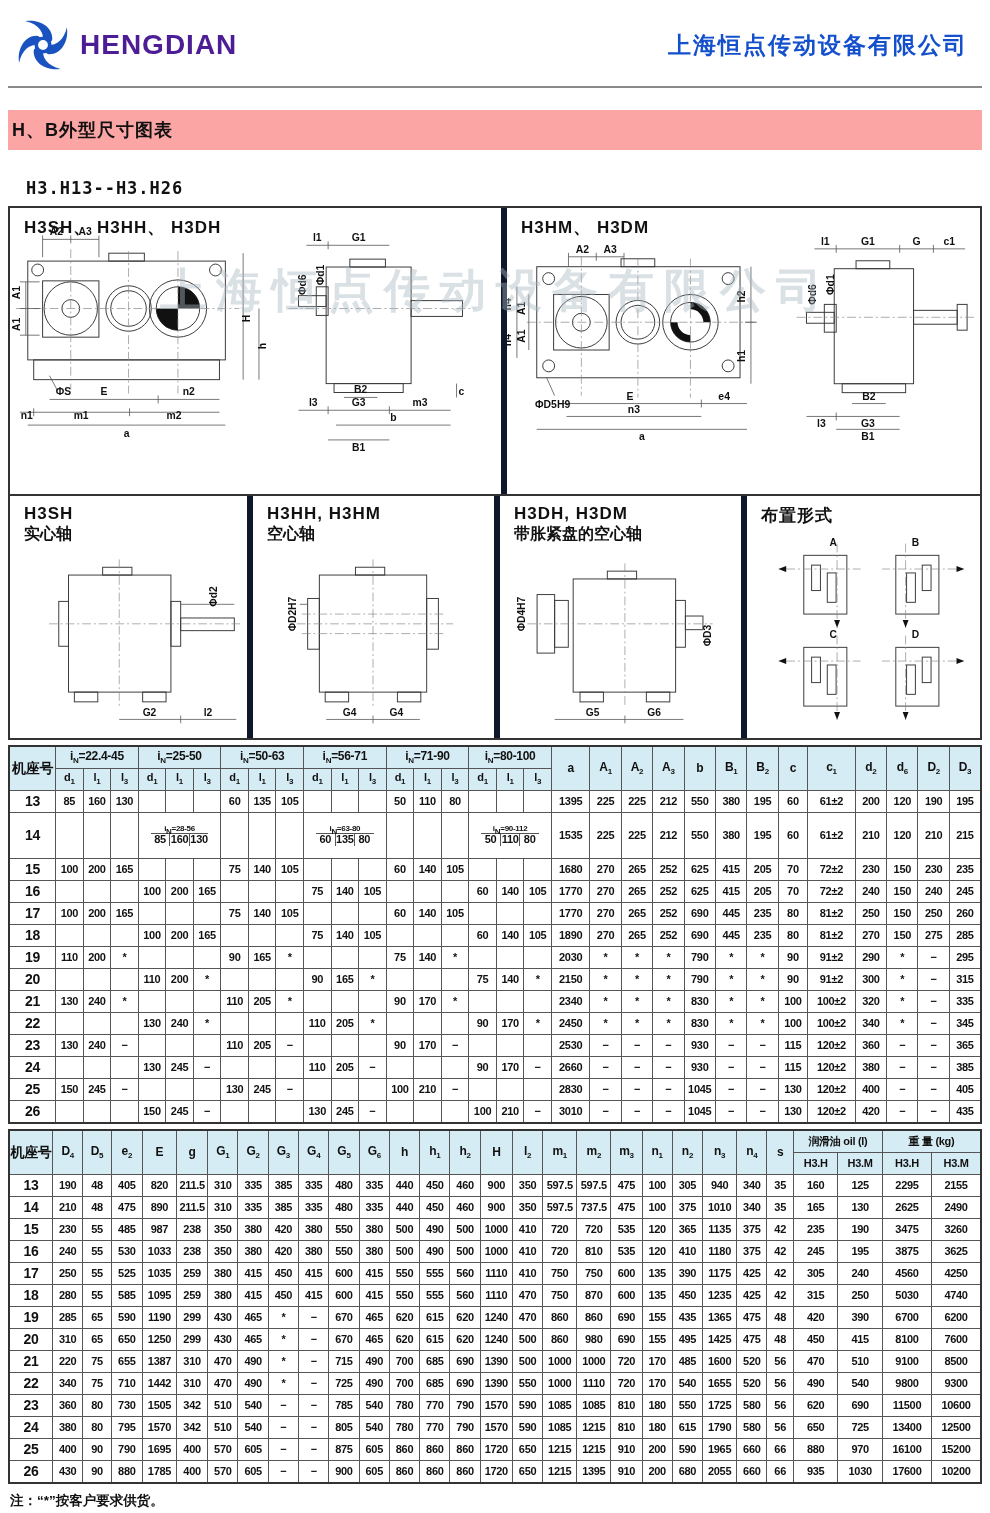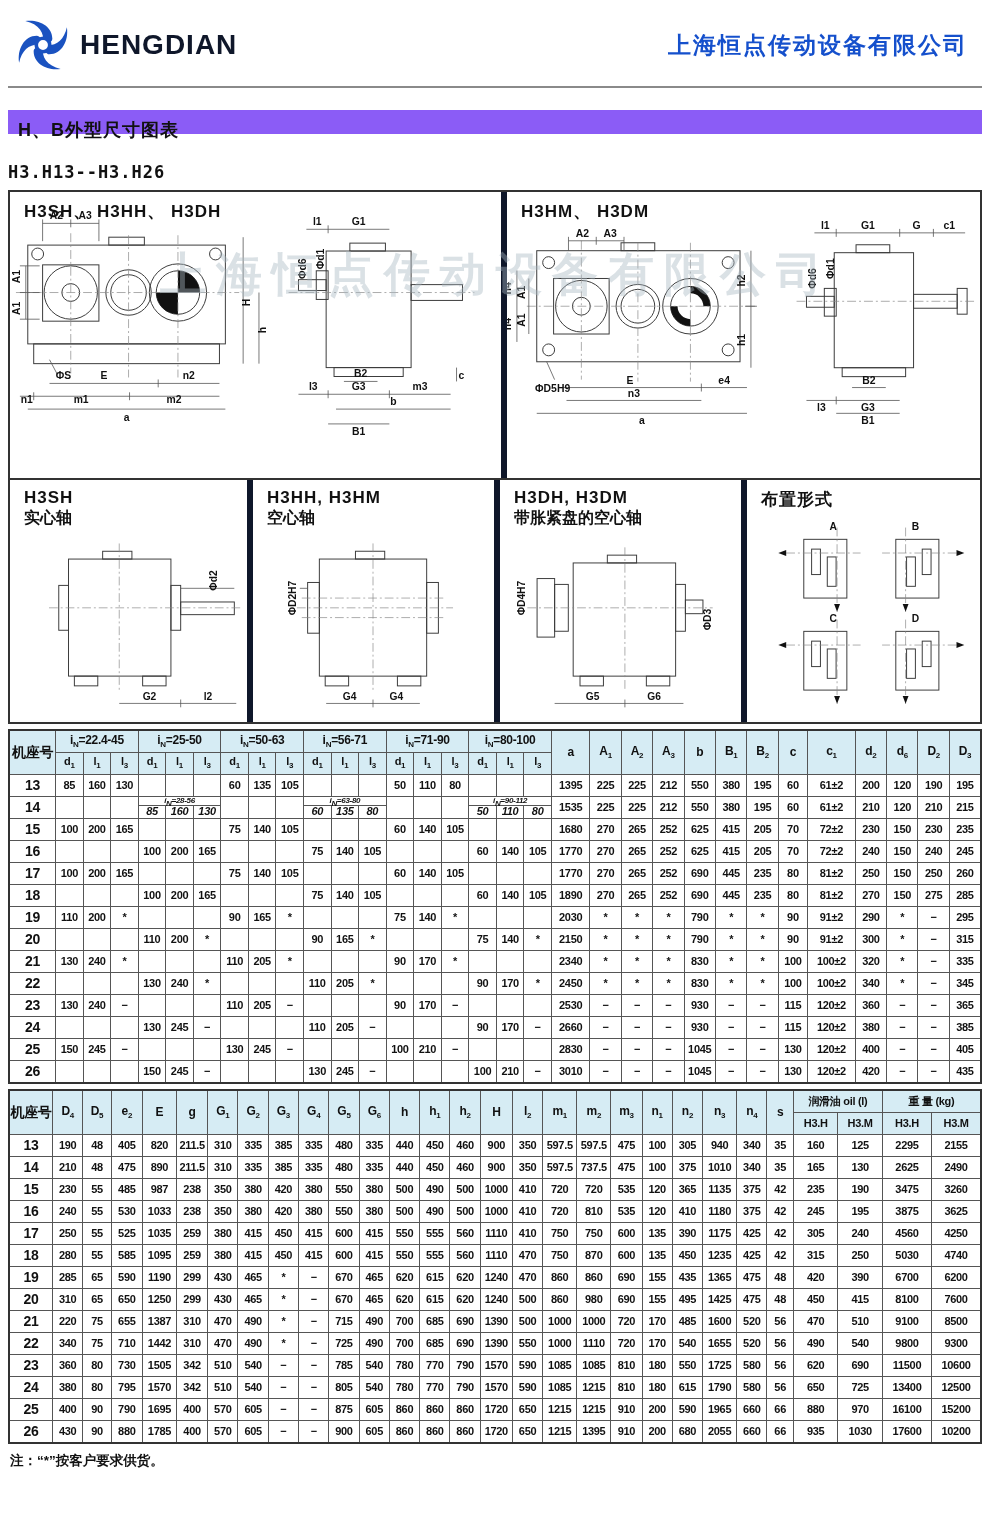--- a/index.html
+++ b/index.html
@@ -2,28 +2,28 @@
 <html><head>
 <meta charset="utf-8">
 <style>
   html,body{margin:0;padding:0;background:#fff;}
   body{width:990px;height:1513px;overflow:hidden;color:#111;
        font-family:"Liberation Sans","DejaVu Sans",sans-serif;}
   .page{padding:0 8px;position:relative;}
   
   .hdr{display:flex;justify-content:space-between;align-items:center;padding:16px 10px 8px 8px;height:58px;}
   .brand{display:flex;align-items:center;}
-  .brand-name{font-size:28px;font-weight:700;color:#0f172a;letter-spacing:1px;margin-left:10px;}
+  .brand-name{font-size:28px;font-weight:700;color:#4c1d95;letter-spacing:1px;margin-left:10px;}
   .company{font-size:23px;font-weight:700;color:#1550cc;letter-spacing:2px;padding-right:4px;}
   .rule{height:2px;background:#8a8a8a;margin:4px 0 0 0;}
   
-  .section-bar{background:#8b5cf6;height:24px;line-height:40px;padding-left:10px;font-size:18px;
+  .section-bar{background:#fca5a5;height:40px;line-height:40px;padding-left:4px;font-size:18px;
     font-weight:700;margin-top:22px;letter-spacing:1px;}
   .model-range{font-family:"DejaVu Sans Mono","Liberation Mono",monospace;font-weight:700;
-    font-size:17px;margin:28px 0 8px 0;letter-spacing:1px;}
+    font-size:17px;margin:28px 0 8px 18px;letter-spacing:1px;}
   
   .drawings{border:2px solid #333;position:relative;height:530px;}
   .drow{display:grid;}
   .drow-top{grid-template-columns:497px 1fr;height:286px;}
   .drow-bottom{grid-template-columns:243px 247px 247px 1fr;height:242px;border-top:2px solid #333;}
   .dpanel{position:relative;border-right:6px solid #0f172a;overflow:hidden;}
   .dpanel.last{border-right:none;}
   .dpanel svg{position:absolute;left:0;top:0;width:100%;height:100%;}
   .ptitle{position:absolute;top:8px;left:14px;font-size:17px;font-weight:700;letter-spacing:1px;z-index:2;}
   .psub{position:absolute;top:28px;left:14px;font-size:16px;font-weight:700;z-index:2;}
@@ -36,21 +36,21 @@
   .dim{font:600 10.5px "Liberation Sans",sans-serif;fill:#111;stroke:none;text-anchor:middle;}
   
   table{border-collapse:collapse;width:100%;table-layout:fixed;margin-top:5px;}
   th,td{border:1px solid #555;text-align:center;padding:0;height:21px;overflow:hidden;
     white-space:nowrap;font-size:11px;font-weight:600;letter-spacing:-0.3px;line-height:1.05;}
   thead th{background:#d6ecf4;font-size:12px;font-weight:700;}
   thead th.small{font-size:11px;}
   td.rowhdr,th.rowhdr{font-size:14px;font-weight:700;}
   table{border:2px solid #333;}
   sub{font-size:8px;}
-  .subcell{padding:0;vertical-align:top;font-style:italic;}
+  .subcell{padding:12px;vertical-align:top;}
   .sublab{font-size:8px;line-height:8px;height:8px;border-bottom:1px solid #555;font-weight:600;}
   .subvals{display:flex;}
   .subvals span{flex:1;border-left:1px solid #555;}
   .subvals span:first-child{border-left:none;}
   .grouphdr{font-size:11px;}
   .footnote{font-size:13.5px;font-weight:600;margin:8px 0 0 2px;}
 </style>
 </head>
 <body>
 

